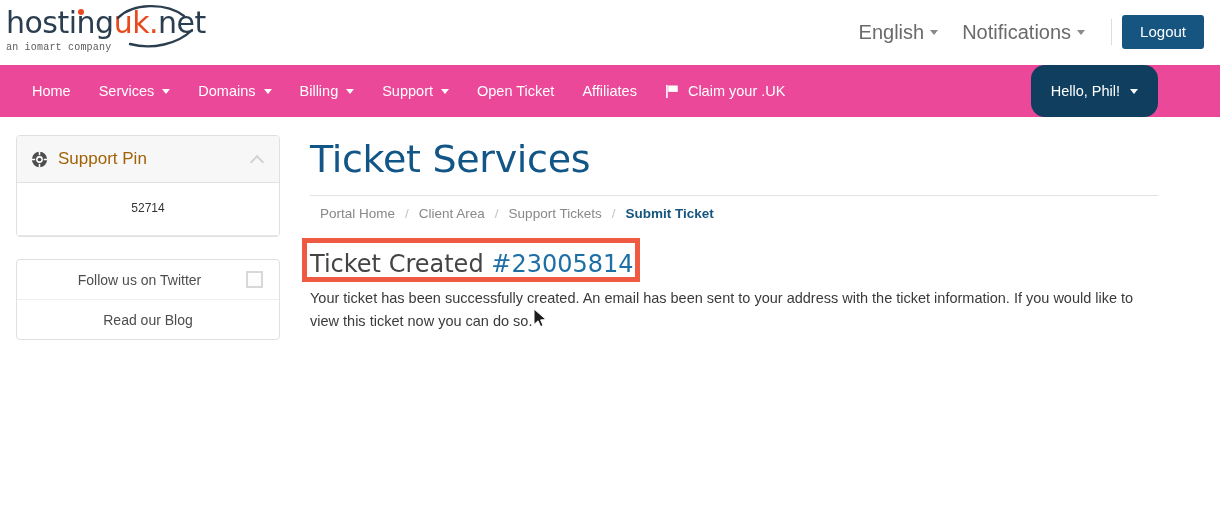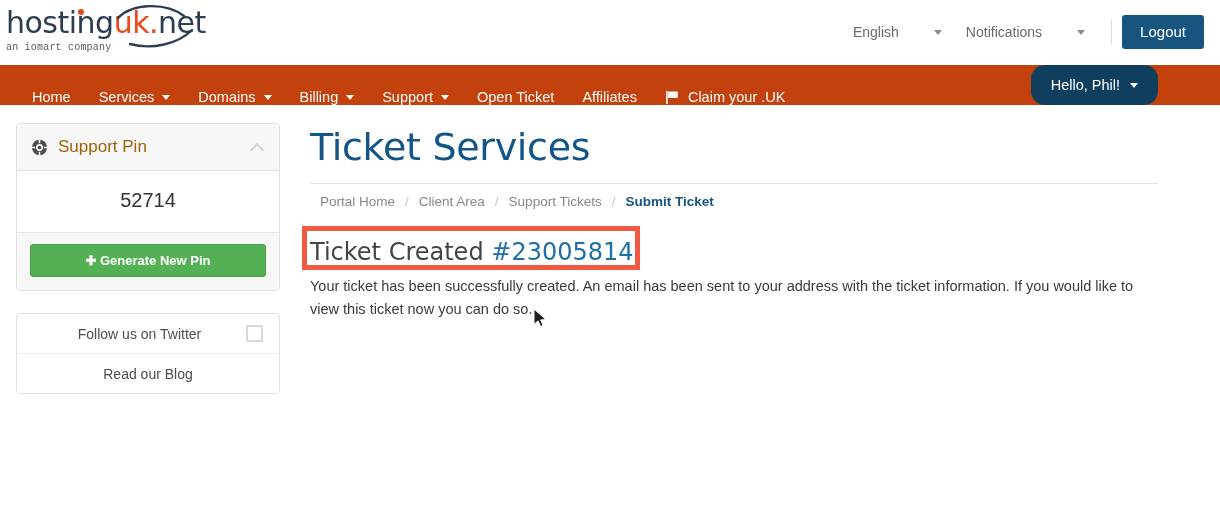--- a/index.html
+++ b/index.html
@@ -69,28 +69,27 @@
   .header-right {
     position: absolute;
     right: 16px;
     top: 14px;
     display: flex;
     align-items: center;
     height: 36px;
   }
   .hr-link {
     color: #6a6a6a;
-    font-size: 14px;
+    font-size: 20px;
     padding: 0 12px;
     text-decoration: none;
     cursor: pointer;
     white-space: nowrap;
     display: flex;
     align-items: center;
-    gap: 29px;
   }
   .caret-down {
     display: inline-block;
     width: 0; height: 0;
     border-left: 4px solid transparent;
     border-right: 4px solid transparent;
     border-top: 5px solid #8a8a8a;
     margin-left: 6px;
   }
   .hr-divider {
@@ -107,24 +106,24 @@
     padding: 8px 18px;
     font-size: 15px;
     font-family: "Liberation Sans", sans-serif;
     cursor: pointer;
     line-height: 18px;
   }
 
   
   .navbar {
     position: relative;
-    height: 40px;
-    background: #c2410c;
-    display: flex;
-    align-items: flex-end;
+    height: 52px;
+    background: #ec4899;
+    display: flex;
+    align-items: center;
   }
   .nav-items {
     display: flex;
     align-items: stretch;
     padding-left: 18px;
   }
   .nav-item {
     color: #ffffff;
     font-size: 14.5px;
     display: flex;
@@ -215,21 +214,21 @@
     content: "";
     position: absolute;
     left: 1px; top: 3px;
     width: 8px; height: 8px;
     border-left: 2px solid #d2d2d2;
     border-top: 2px solid #d2d2d2;
     transform: rotate(45deg);
   }
   .pin-value {
     text-align: center;
-    font-size: 20px;
+    font-size: 12px;
     color: #333333;
     padding: 18px 0 20px 0;
     background: #ffffff;
     border-bottom: 1px solid #e6e6e6;
     font-family: "Liberation Sans", sans-serif;
   }
   .panel-foot {
     background: #f7f7f7;
     padding: 11px 13px 13px 13px;
   }
@@ -439,25 +438,20 @@
             <rect x="9.1" y="0.5" width="1.8" height="4.5" fill="#ffffff"></rect>
             <rect x="9.1" y="15" width="1.8" height="4.5" fill="#ffffff"></rect>
             <rect x="0.5" y="9.1" width="4.5" height="1.8" fill="#ffffff"></rect>
             <rect x="15" y="9.1" width="4.5" height="1.8" fill="#ffffff"></rect>
           </svg>
         </span>
         <span class="panel-title">Support Pin</span>
         <span class="chevron-up"></span>
       </div>
       <div class="pin-value">52714</div>
-      <div class="panel-foot">
-        <button class="btn-green">
-          <span>✚&nbsp;</span><span>Generate New Pin</span>
-        </button>
-      </div>
     </div>
 
     <div class="panel">
 
       <div class="list-row">
         <span class="row-label">Follow us on Twitter</span>
         <span class="square-icon"></span>
       </div>
 
       <div class="list-row">

